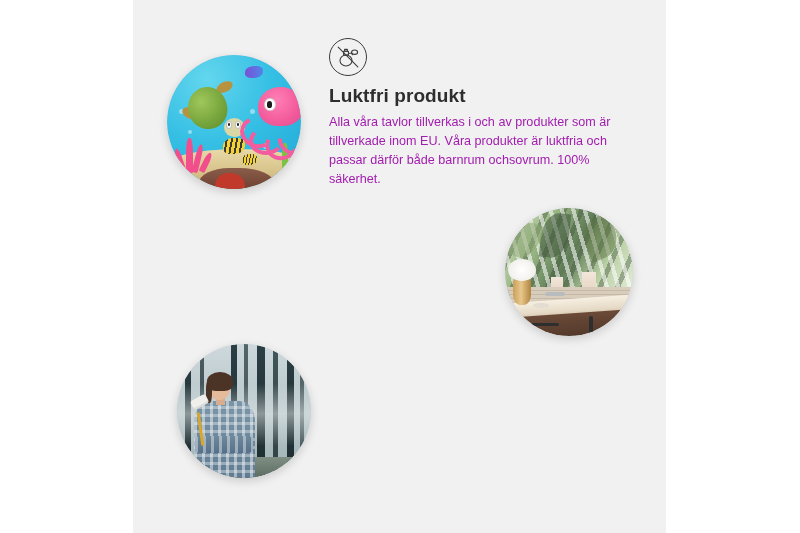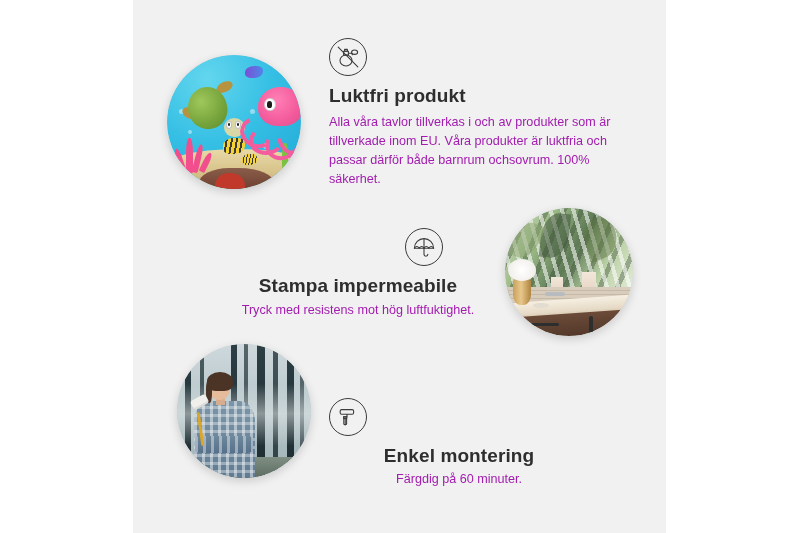--- a/index.html
+++ b/index.html
@@ -412,34 +412,20 @@
         <div class="bath-counter"></div>
         <div class="bath-soap"></div>
         <div class="bath-vase"></div>
         <div class="bath-flower"></div>
         <div class="bath-vanity"></div>
         <div class="bath-handle h1"></div>
         <div class="bath-handle h2"></div>
       </div>
     </div>
 
-    <div class="feature" id="feature-water">
-      <div class="f-icon">
-        <svg width="24" height="24" viewBox="0 0 24 24" aria-hidden="true">
-          <g fill="none" stroke="#3c3c3c" stroke-width="1.1" stroke-linecap="round" stroke-linejoin="round">
-            <path d="M2.4 13.2a9.6 9.6 0 0 1 19.2 0z"></path>
-            <path d="M2.4 13.2c1.6-2.3 3.2-2.3 4.8 0 1.6-2.3 3.2-2.3 4.8 0 1.6-2.3 3.2-2.3 4.8 0 1.6-2.3 3.2-2.3 4.8 0"></path>
-            <path d="M12 3.6V13.2"></path>
-            <path d="M12 13.2v6.1a1.9 1.9 0 0 0 3.8 0"></path>
-          </g>
-        </svg>
-      </div>
-      <div class="f-title">Stampa impermeabile</div>
-      <div class="f-desc">Tryck med resistens mot hög luftfuktighet.</div>
-    </div>
 
     <div class="photo" id="photo-painter">
       <div class="photo-inner">
         <div class="forest-sky"></div>
         <div class="tree a"></div>
         <div class="tree b"></div>
         <div class="tree c"></div>
         <div class="tree d"></div>
         <div class="tree e"></div>
         <div class="tree f"></div>
@@ -455,30 +441,15 @@
           </div>
           <div class="p-hair"></div>
           <div class="p-hair2"></div>
           <div class="p-arms"></div>
           <div class="roller-pad"></div>
           <div class="roller-handle"></div>
         </div>
       </div>
     </div>
 
-    <div class="feature" id="feature-mount">
-      <div class="f-icon">
-        <svg width="24" height="24" viewBox="0 0 24 24" aria-hidden="true">
-          <g fill="none" stroke="#3c3c3c" stroke-width="1.1" stroke-linecap="round" stroke-linejoin="round">
-            <rect x="4.2" y="4.6" width="13.4" height="4.6" rx="1.4"></rect>
-            <path d="M11 9.2v2.6H7.6"></path>
-            <path d="M7.6 11.8h3.2v1.6H7.6z"></path>
-            <path d="M9.2 13.4v6.2"></path>
-            <rect x="7.8" y="13.4" width="2.8" height="6.2" rx="0.8"></rect>
-          </g>
-        </svg>
-      </div>
-      <div class="f-title">Enkel montering</div>
-      <div class="f-desc">Färgdig på 60 minuter.</div>
-    </div>
 
   </div>
 </div>
 
 </body></html>

